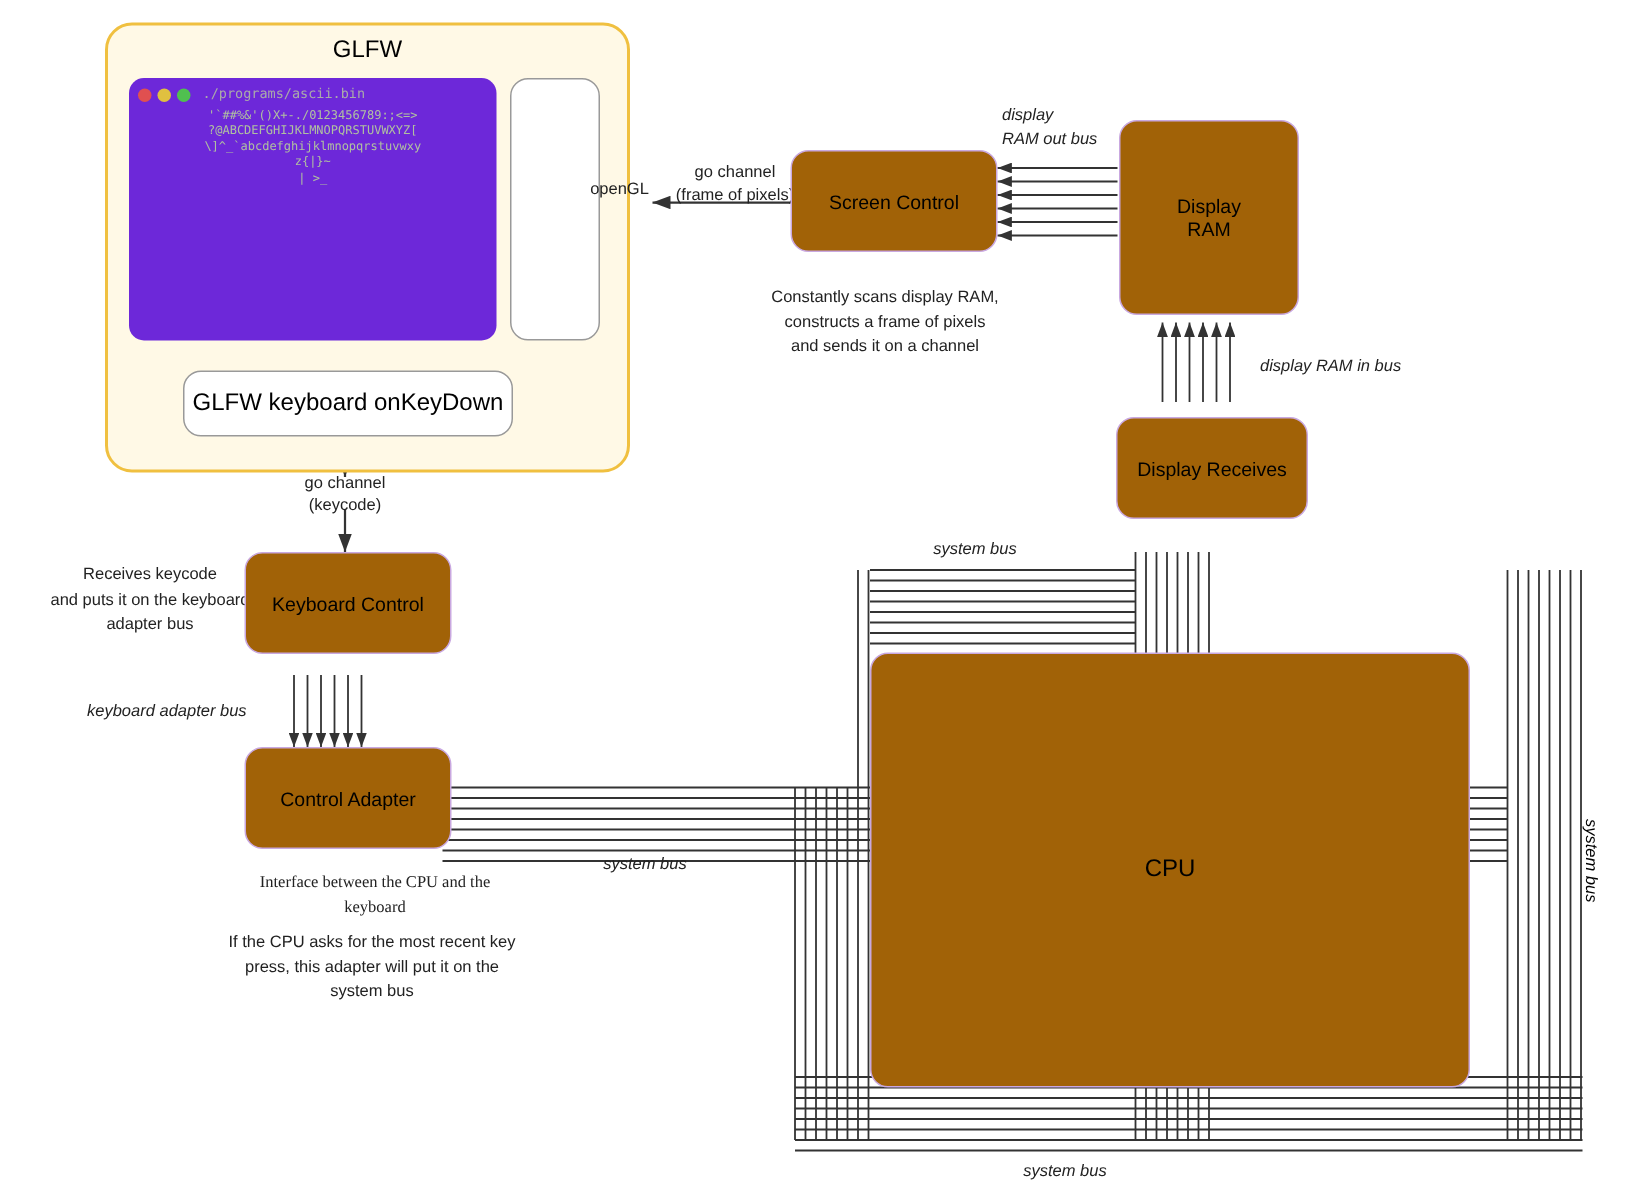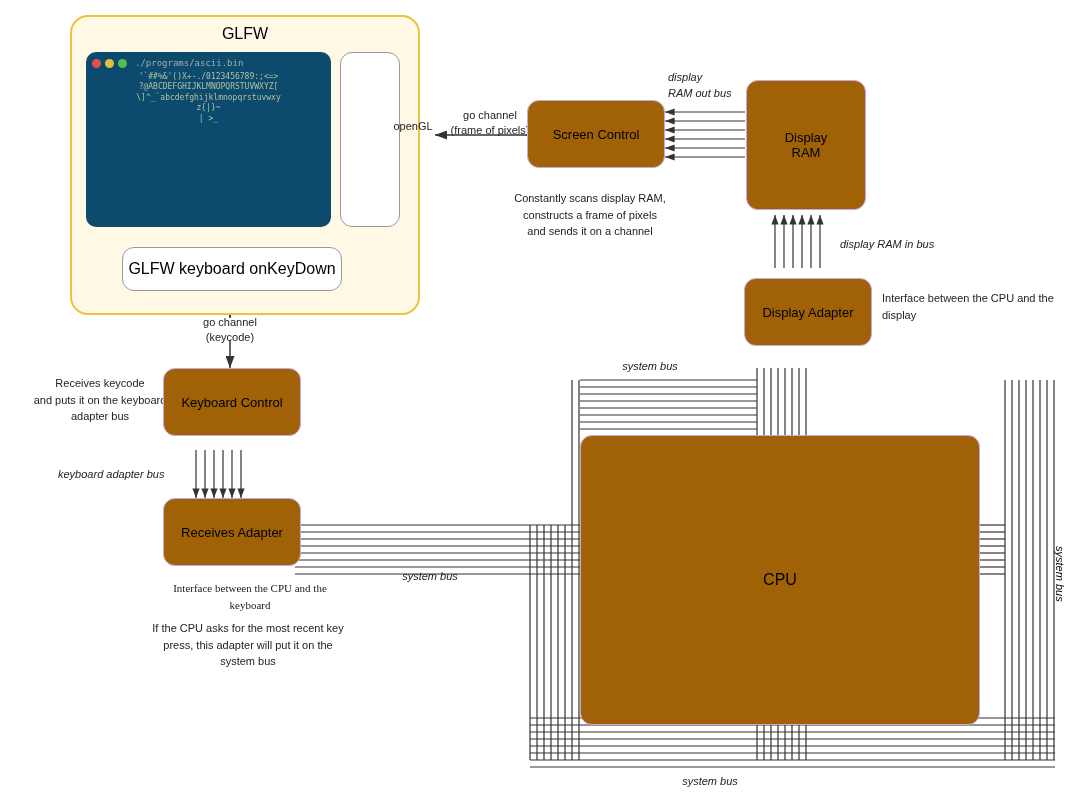--- a/index.html
+++ b/index.html
@@ -33,21 +33,21 @@
     .box-white {
       background: #fff;
       border: 1.5px solid #999;
     }
     .box-yellow {
       background: #fff9e6;
       border: 2px solid #f0c040;
       border-radius: 18px;
     }
     .box-terminal {
-      background: #0c4a6e;
+      background: #6d28d9;
       border-radius: 10px;
       color: #ccc;
       font-family: monospace;
       font-size: 9px;
       padding: 6px;
       overflow: hidden;
     }
     .terminal-titlebar {
       display: flex;
       align-items: center;
@@ -254,27 +254,23 @@
   <div class="box box-purple" style="left:746px; top:80px; width:120px; height:130px;">
     <span style="white-space:pre-line;">Display
 RAM</span>
   </div>
 
   <div class="label label-italic" style="left:840px; top:238px; width:130px; text-align:left;font-style:italic;">
     <span>display RAM in bus</span>
   </div>
 
   <div class="box box-purple" style="left:744px; top:278px; width:128px; height:68px;">
-    <span>Display Adapter</span>
-  </div>
-
-  <div class="label" style="left:882px; top:290px; width:180px; line-height:1.5; text-align:left;">
-    <span>Interface between the
-CPU and the display</span>
-  </div>
+    <span>Display Receives</span>
+  </div>
+
 
 
   <div class="label" style="left:175px; top:315px; width:110px; line-height:1.4; text-align:center;">
     <span style="white-space:pre-line;">go channel
 (keycode)</span>
   </div>
 
   <div class="label" style="left:30px; top:375px; width:140px; line-height:1.5; text-align:center;">
     <span style="white-space:pre-line;">Receives keycode
 and puts it on the keyboard
@@ -283,21 +279,21 @@
 
   <div class="box box-purple" style="left:163px; top:368px; width:138px; height:68px;">
     <span>Keyboard Control</span>
   </div>
 
   <div class="label label-italic" style="left:58px; top:468px; width:150px; text-align:left;">
     <span>keyboard adapter bus</span>
   </div>
 
   <div class="box box-purple" style="left:163px; top:498px; width:138px; height:68px;">
-    <span>Receives Adapter</span>
+    <span>Control Adapter</span>
   </div>
 
   <div class="label" style="left:165px; top:580px; width:170px; line-height:1.5; text-align:center;font-family:Liberation Serif, serif;">
     <span>Interface between the
 CPU and the keyboard</span>
   </div>
 
   <div class="label" style="left:148px; top:620px; width:200px; line-height:1.5; text-align:center;">
     <span>If the CPU asks for the most recent
 key press, this adapter will put it

